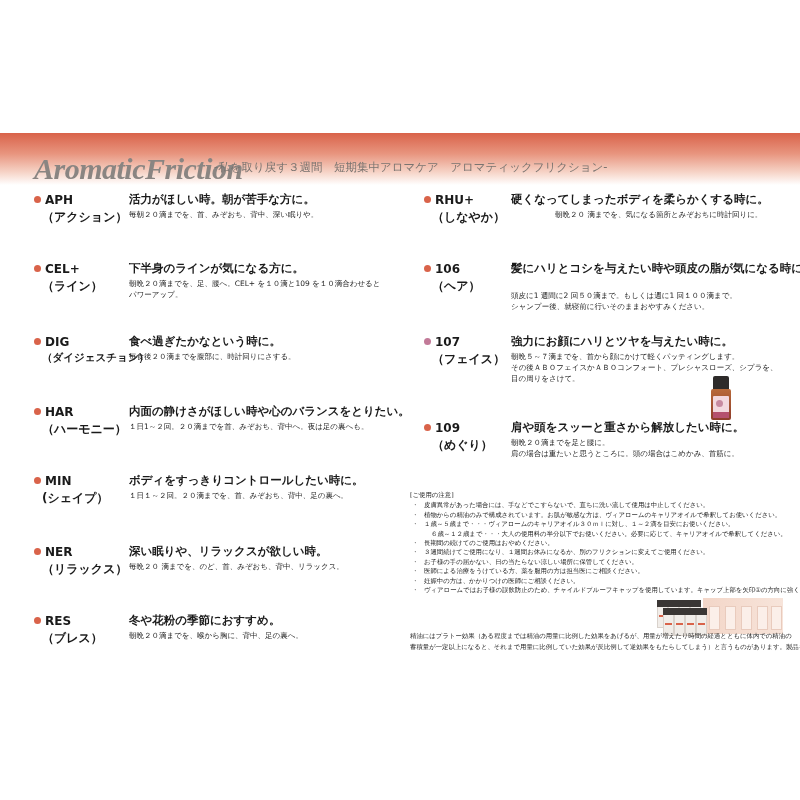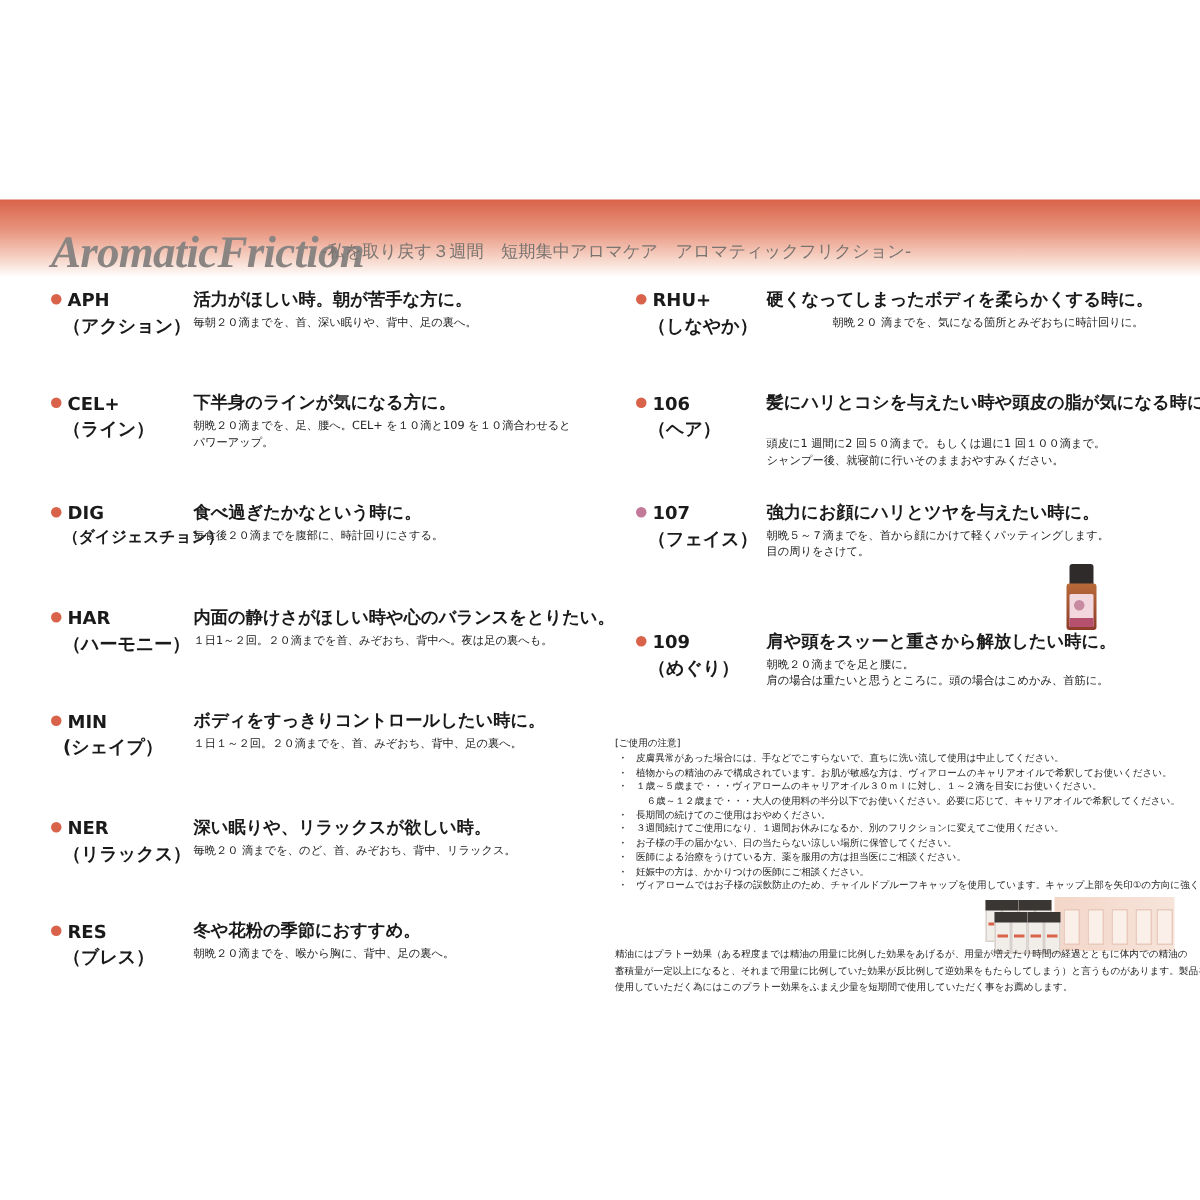--- a/index.html
+++ b/index.html
@@ -81,21 +81,21 @@
 
 <div class="header-band"></div>
 <div class="brand">AromaticFriction</div>
 <div class="subtitle">-私を取り戻す３週間　短期集中アロマケア　アロマティックフリクション-</div>
 
 <div class="item" style="left:34px; top:193px;">
   <div class="code"><span class="dot"></span><span>APH</span></div>
   <div class="kana">（アクション）</div>
   <div class="head">活力がほしい時。朝が苦手な方に。</div>
   <div class="desc">
-      <div>毎朝２０滴までを、首、深い眠りや、背中、足の裏へ。</div>
+      <div>毎朝２０滴までを、首、みぞおち、背中、深い眠りや。</div>
     </div>
 </div>
 
 <div class="item" style="left:34px; top:262px;">
   <div class="code"><span class="dot"></span><span>CEL+</span></div>
   <div class="kana">（ライン）</div>
   <div class="head">下半身のラインが気になる方に。</div>
   <div class="desc">
       <div>朝晩２０滴までを、足、腰へ。CEL+ を１０滴と109 を１０滴合わせると</div>
       <div>パワーアップ。</div>
@@ -165,20 +165,21 @@
       <div>シャンプー後、就寝前に行いそのままおやすみください。</div>
     </div>
 </div>
 
 <div class="item" style="left:424px; top:335px;">
   <div class="code"><span class="dot" style="background:#c27a98;"></span><span>107</span></div>
   <div class="kana">（フェイス）</div>
   <div class="head" style="left:87px;">強力にお顔にハリとツヤを与えたい時に。</div>
   <div class="desc" style="left:87px;">
       <div>朝晩５～７滴までを、首から顔にかけて軽くパッティングします。</div>
+      <div>その後ＡＢＯフェイスかＡＢＯコンフォート、プレシャスローズ、シプラを、</div>
       <div>目の周りをさけて。</div>
     </div>
 </div>
 
 <div class="bottle">
   <div class="cap"></div>
     <div class="glass"></div>
     <div class="label"></div>
     <div class="label-band"></div>
 </div>
@@ -223,14 +224,13 @@
   <div class="vial" style="left:35px; top:2px;"></div>
   <div class="vial" style="left:8px; top:10px;"></div>
   <div class="vial" style="left:19px; top:10px;"></div>
   <div class="vial" style="left:30px; top:10px;"></div>
   <div class="vial" style="left:41px; top:10px;"></div>
 </div>
 
 <div class="usage">
   <div class="u-line">精油にはプラトー効果（ある程度までは精油の用量に比例した効果をあげるが、用量が増えたり時間の経過とともに体内での精油の</div>
   <div class="u-line">蓄積量が一定以上になると、それまで用量に比例していた効果が反比例して逆効果をもたらしてしまう）と言うものがあります。製品を効果的に</div>
-  <div class="u-line">使用していただく為にはこのプラトー効果をふまえ少量を短期間で使用していただく事をお薦めします。</div>
 </div>
 
 </body></html>

